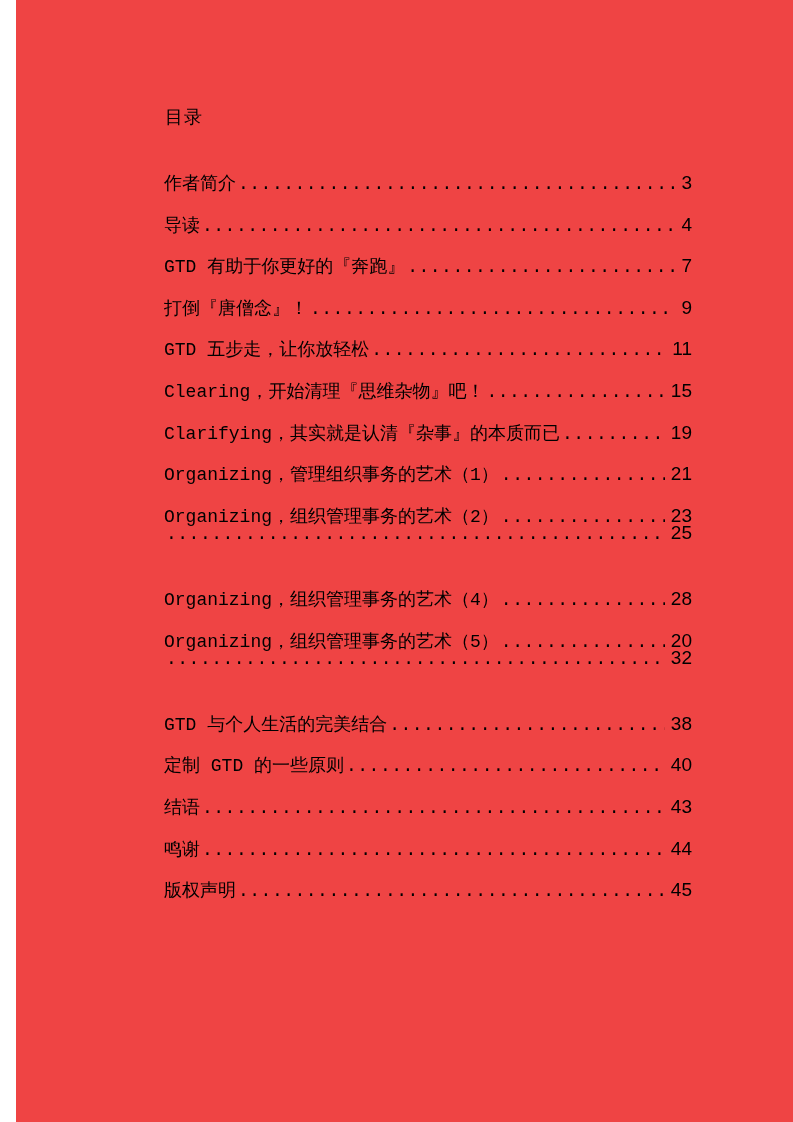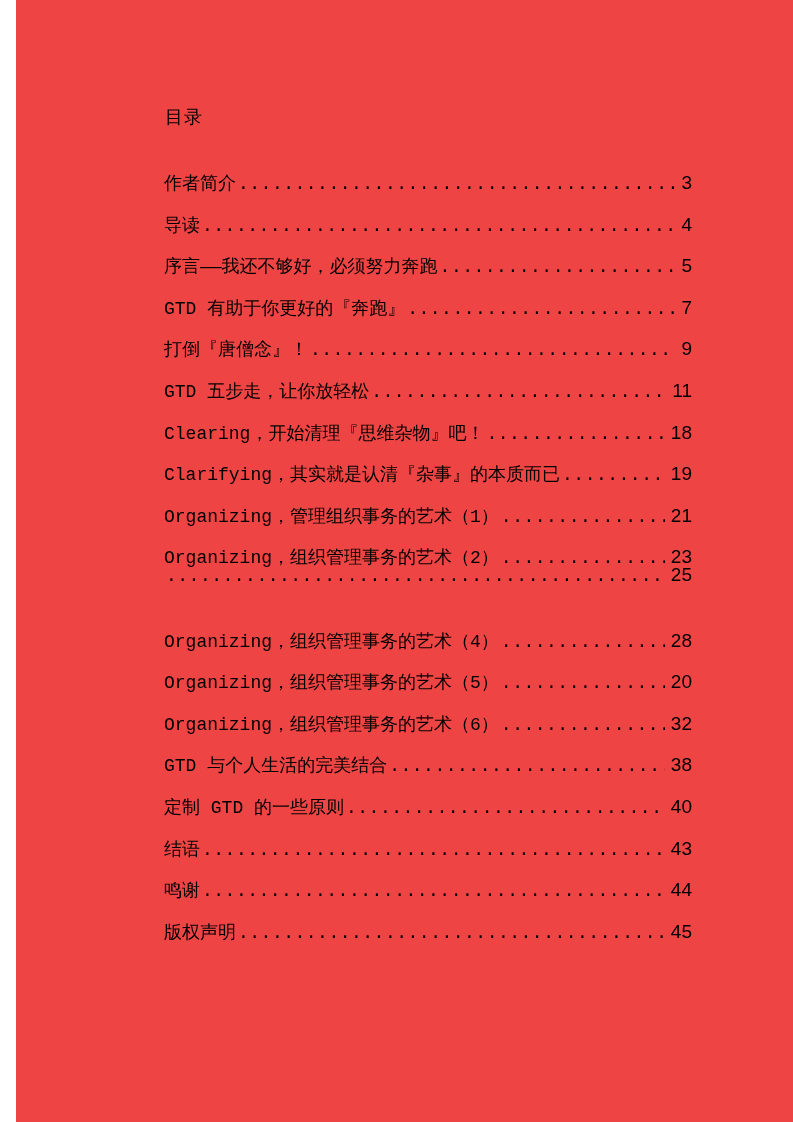--- a/index.html
+++ b/index.html
@@ -88,43 +88,38 @@
       <span class="toc-label">作者简介</span>
       <span class="toc-leader dense"></span>
       <span class="toc-page">3</span>
     </li>
     <li class="toc-entry">
       <span class="toc-label">导读</span>
       <span class="toc-leader dense"></span>
       <span class="toc-page">4</span>
     </li>
     <li class="toc-entry">
-      <span class="toc-label">序言——我还不够好，必须努力奔跑</span>
-      <span class="toc-leader dense"></span>
-      <span class="toc-page">5</span>
-    </li>
-    <li class="toc-entry">
       <span class="toc-label">GTD 有助于你更好的『奔跑』</span>
       <span class="toc-leader dense"></span>
       <span class="toc-page">7</span>
     </li>
     <li class="toc-entry">
       <span class="toc-label">打倒『唐僧念』！</span>
       <span class="toc-leader dense"></span>
       <span class="toc-page">9</span>
     </li>
     <li class="toc-entry">
       <span class="toc-label">GTD 五步走，让你放轻松</span>
       <span class="toc-leader dense"></span>
       <span class="toc-page">11</span>
     </li>
     <li class="toc-entry">
       <span class="toc-label">Clearing，开始清理『思维杂物』吧！</span>
       <span class="toc-leader dense"></span>
-      <span class="toc-page">18</span>
+      <span class="toc-page">15</span>
     </li>
     <li class="toc-entry">
       <span class="toc-label">Clarifying，其实就是认清『杂事』的本质而已</span>
       <span class="toc-leader dense"></span>
       <span class="toc-page">19</span>
     </li>
     <li class="toc-entry">
       <span class="toc-label">Organizing，管理组织事务的艺术（1）</span>
       <span class="toc-leader dense"></span>
       <span class="toc-page">21</span>
@@ -142,21 +137,20 @@
       <span class="toc-label">Organizing，组织管理事务的艺术（4）</span>
       <span class="toc-leader dense"></span>
       <span class="toc-page">28</span>
     </li>
     <li class="toc-entry">
       <span class="toc-label">Organizing，组织管理事务的艺术（5）</span>
       <span class="toc-leader dense"></span>
       <span class="toc-page">20</span>
     </li>
     <li class="toc-entry">
-      <span class="toc-label">Organizing，组织管理事务的艺术（6）</span>
       <span class="toc-leader dense"></span>
       <span class="toc-page">32</span>
     </li>
     <li class="toc-entry">
       <span class="toc-label">GTD 与个人生活的完美结合</span>
       <span class="toc-leader dense"></span>
       <span class="toc-page">38</span>
     </li>
     <li class="toc-entry">
       <span class="toc-label">定制 GTD 的一些原则</span>

